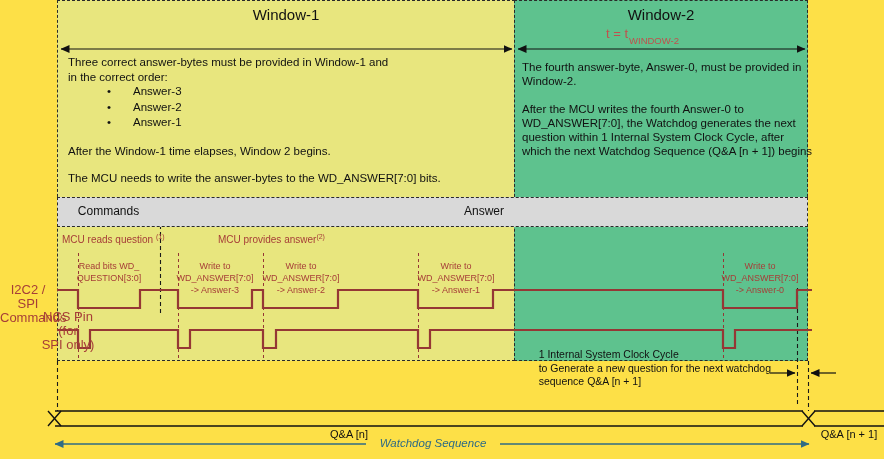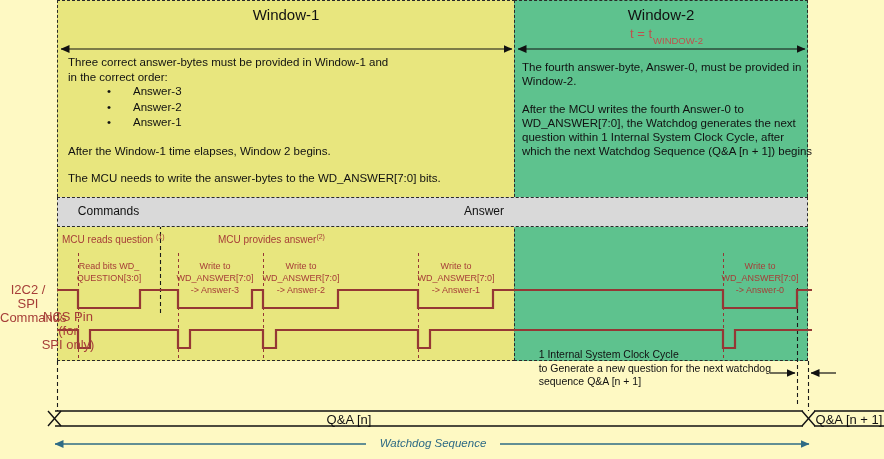--- a/index.html
+++ b/index.html
@@ -1,18 +1,18 @@
 <!DOCTYPE html>
 <html style="--window1_bg: #e8e67e; --window2_bg: #5ec28e; --band_bg: #d9d9d9; --wave_red: #953735; --label_red: #a63e38; --accent_red: #c0504d; --sequence_teal: #2e6b85;"><head>
 <meta charset="utf-8">
 <style>
   html,body { margin:0; padding:0; background:#fff; }
   #stage {
     position:relative; width:884px; height:459px; overflow:hidden;
-    font-family:"Liberation Sans", sans-serif; color:#111; background:#fef9c3;
+    font-family:"Liberation Sans", sans-serif; color:#111; background:#fde047;
   }
 
   
   .region { position:absolute; top:0; height:361px; border:1px dashed #2a2a2a; box-sizing:border-box; }
   #window1-region { left:57px; width:458px; background:var(--window1_bg); }
   #window2-region { left:514px; width:294px; background:var(--window2_bg); }
   #phase-band { position:absolute; left:57px; top:197px; width:751px; height:30px;
     background:var(--band_bg); border:1px dashed #2a2a2a; box-sizing:border-box; z-index:3; }
 
   
@@ -40,21 +40,21 @@
   .sig-label { position:absolute; left:0; width:56px; text-align:center; font-size:13px;
     line-height:14px; color:var(--label_red); white-space:pre-line; z-index:4; }
   .wave-label { position:absolute; width:130px; text-align:center; font-size:9px;
     line-height:12px; color:var(--label_red); z-index:4; }
 
   
   #clock-note { position:absolute; right:113px; top:348px; 
     font-size:10.5px; line-height:13.5px; z-index:4; }
 
   
-  .qa-label { position:absolute; top:412px; height:14px; font-size:13px; text-align:center; z-index:4; }
+  .qa-label { position:absolute; top:428px; height:14px; font-size:11px; text-align:center; z-index:4; }
   #qa-n  { left:57px;  width:584px; }
   #qa-n1 { left:814px; width:70px; }
   #watchdog-label { position:absolute; left:350px; width:166px; top:437px; text-align:center;
     font-size:11.5px; color:var(--sequence_teal); z-index:4;font-style:italic; }
 
   
   #overlay { position:absolute; left:0; top:0; z-index:2; }
   .arrow-black { stroke:#111; stroke-width:1.2px; }
   .dash-black  { stroke:#1a1a1a; stroke-width:1.1px; stroke-dasharray:4 3; }
   .bus line    { stroke:#111; stroke-width:1.4px; }
@@ -112,21 +112,21 @@
         <line x1="78.5" x2="78.5" y1="253" y2="361" class="wave-dash"></line>
         <line x1="178.5" x2="178.5" y1="253" y2="361" class="wave-dash"></line>
         <line x1="263.5" x2="263.5" y1="253" y2="361" class="wave-dash"></line>
         <line x1="418.5" x2="418.5" y1="253" y2="361" class="wave-dash"></line>
         <line x1="723.5" x2="723.5" y1="253" y2="361" class="wave-dash"></line>
       </g>
   </svg>
 
   <div class="win-title" style="left:57px;width:458px;">Window-1</div>
   <div class="win-title" style="left:514px;width:294px;">Window-2</div>
-  <div class="win-sub" style="left:514px;width:256px;margin-left:24px;"><span>t = t</span><sub>WINDOW-2</sub></div>
+  <div class="win-sub" style="left:514px;width:256px;"><span>t = t</span><sub>WINDOW-2</sub></div>
 
   <div class="body-text" id="w1-body">
     <div>Three correct answer-bytes must be provided in Window-1 and</div>
     <div>in the correct order:</div>
     <div class="bullet-row"><span class="dot">•</span><span>Answer-3</span></div>
     <div class="bullet-row"><span class="dot">•</span><span>Answer-2</span></div>
     <div class="bullet-row"><span class="dot">•</span><span>Answer-1</span></div>
     <div class="para">After the Window-1 time elapses, Window 2 begins.</div>
     <div class="para">The MCU needs to write the answer-bytes to the WD_ANSWER[7:0] bits.</div>
   </div>

